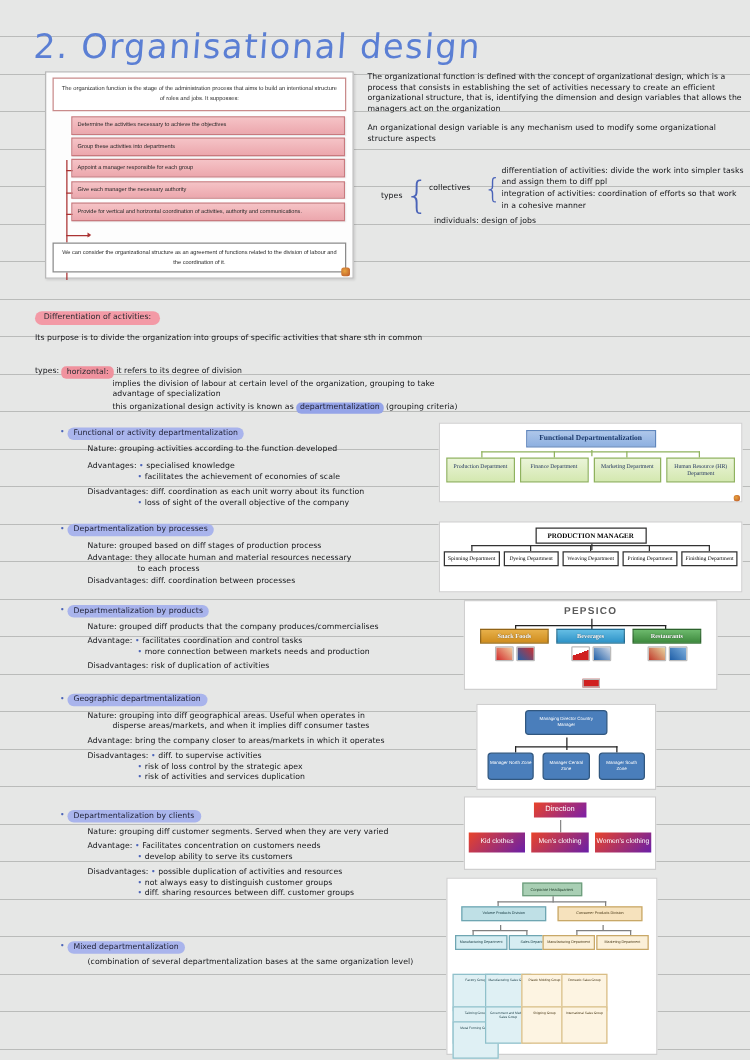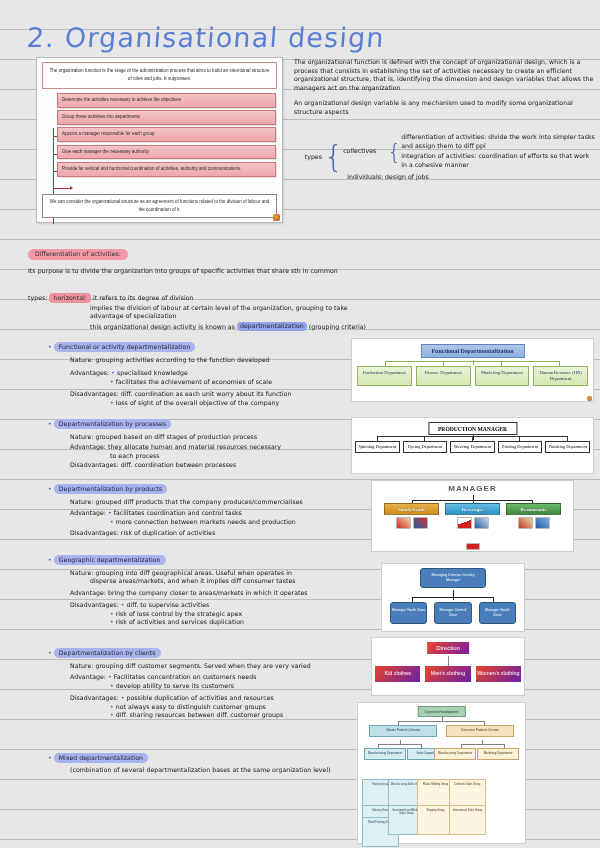--- a/index.html
+++ b/index.html
@@ -292,21 +292,21 @@
     </div>
     <div class="ind3"><span class="bullet">•</span>
       <span>more connection between markets needs and production</span></div>
     <div class="ind1" style="margin-top:3px;">
       <span>Disadvantages:</span>
       <span>risk of duplication of activities</span>
     </div>
   </div>
 
   <div class="dgm" style="left:371px;top:480px;width:201px;height:70px;">
-    <div class="pep-logo">MANAGER</div>
+    <div class="pep-logo">PEPSICO</div>
     <div class="bk" style="left:50%;top:14px;width:1px;height:6px;background:#222;"></div>
     <div class="bk" style="left:40px;right:40px;top:19px;height:1px;background:#222;"></div>
     <div class="bk" style="left:40px;top:19px;width:1px;height:4px;background:#222;"></div>
     <div class="bk" style="left:50%;top:19px;width:1px;height:4px;background:#222;"></div>
     <div class="bk" style="right:40px;top:19px;width:1px;height:4px;background:#222;"></div>
     <div class="pep-row">
       <div class="pep-cell" style="background:linear-gradient(to bottom,#e7b04a,#cf8d1e);">Snack Foods</div>
       <div class="pep-cell" style="background:linear-gradient(to bottom,#64bde4,#2e93c8);">Beverages</div>
       <div class="pep-cell" style="background:linear-gradient(to bottom,#6cb96c,#3e8a3e);">Restaurants</div>
     </div>

